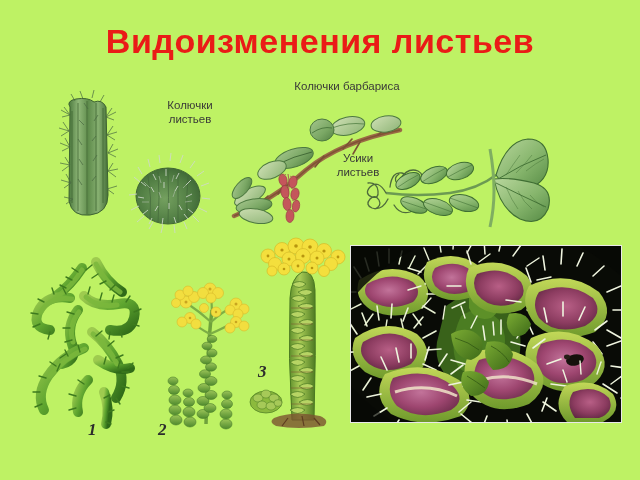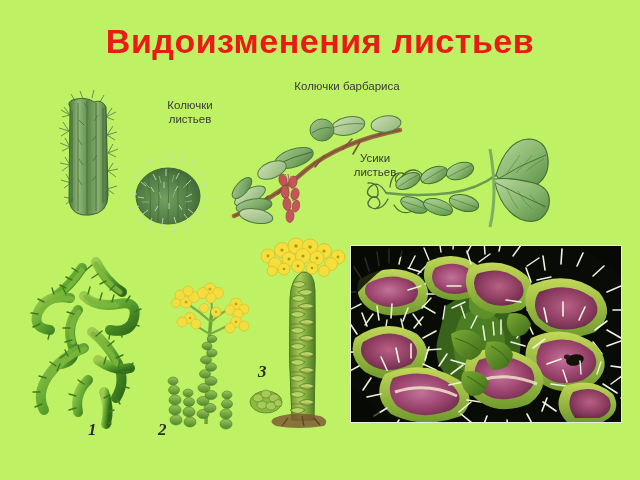--- a/index.html
+++ b/index.html
@@ -17,21 +17,21 @@
     letter-spacing:.5px;white-space:nowrap;
   }
 
   
   .label{
     position:absolute;font-family:"Liberation Sans",sans-serif;
     font-size:11.5px;color:#3a3a38;text-align:center;line-height:13.5px;
   }
   #lbl-cactus{left:125px;top:91px;width:130px;margin-top:8px;}
   #lbl-barberry{left:262px;top:80px;width:170px;}
-  #lbl-pea{left:330px;top:152px;width:90px;}
+  #lbl-pea{left:313px;top:152px;width:90px;}
 
   .numlabel{
     position:absolute;font-family:"Liberation Serif",serif;
     font-style:italic;font-weight:bold;font-size:17px;color:#2c2c2c;
   }
   #num1{left:88px;top:420px;}
   #num2{left:158px;top:420px;}
   #num3{left:258px;top:362px;}
 
   

